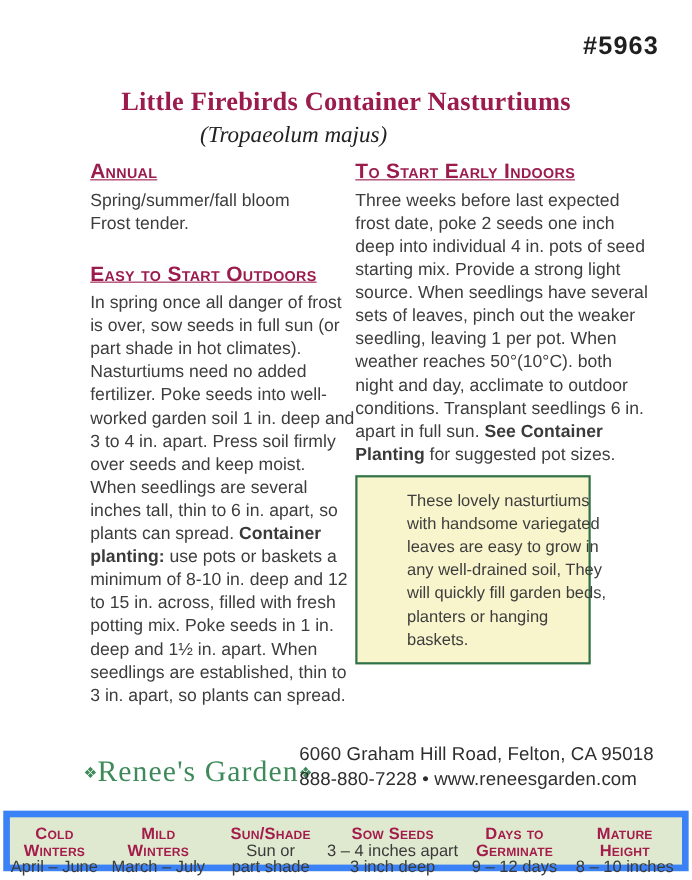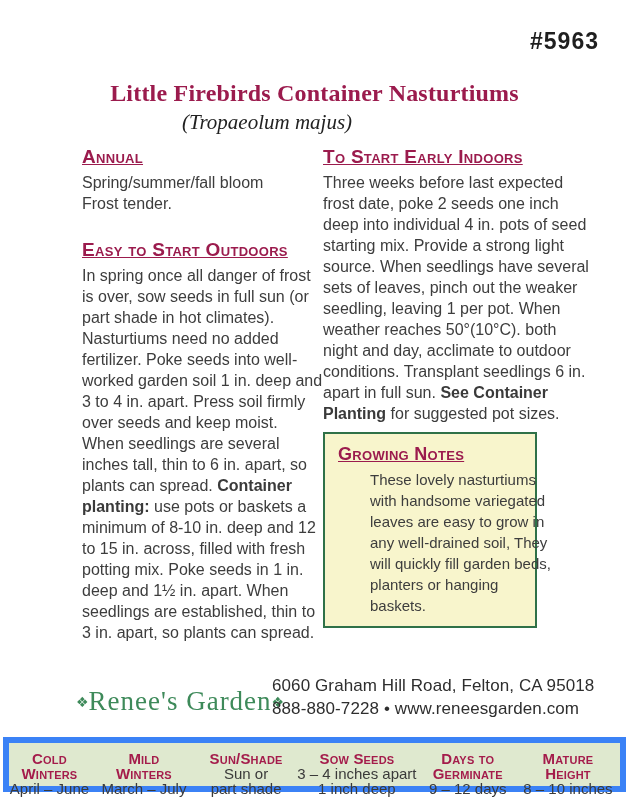--- a/index.html
+++ b/index.html
@@ -72,21 +72,20 @@
 
       <h2 class="sec mt">Easy to Start Outdoors</h2>
       <p class="body"><span>In spring once all danger of frost is over, sow seeds in full sun (or part shade in hot climates). Nasturtiums need no added fertilizer. Poke seeds into well-worked garden soil 1 in. deep and 3 to 4 in. apart. Press soil firmly over seeds and keep moist. When seedlings are several inches tall, thin to 6 in. apart, so plants can spread. </span><strong>Container planting:</strong><span> use pots or baskets a minimum of 8-10 in. deep and 12 to 15 in. across, filled with fresh potting mix. Poke seeds in 1 in. deep and 1½ in. apart. When seedlings are established, thin to 3 in. apart, so plants can spread.</span></p>
     </div>
 
     <div class="col-right">
       <h2 class="sec">To Start Early Indoors</h2>
       <p class="body"><span>Three weeks before last expected frost date, poke 2 seeds one inch deep into individual 4 in. pots of seed starting mix. Provide a strong light source. When seedlings have several sets of leaves, pinch out the weaker seedling, leaving 1 per pot. When weather reaches 50°(10°C). both night and day, acclimate to outdoor conditions. Transplant seedlings 6 in. apart in full sun. </span><strong>See Container Planting</strong><span> for suggested pot sizes.</span></p>
 
       <div class="notes-box">
-        <h2 class="sec">Growing Notes</h2>
         <p class="body">These lovely nasturtiums with handsome variegated leaves are easy to grow in any well-drained soil, They will quickly fill garden beds, planters or hanging baskets.</p>
       </div>
     </div>
 
   </div>
 
   <div class="footer-logo"><span class="orn">❖</span><span>Renee's Garden</span><span class="orn">❖</span></div>
 
   <div class="contact">
     <div>6060 Graham Hill Road, Felton, CA 95018</div>
@@ -109,21 +108,21 @@
     <div class="strip-col c2">
       <div class="strip-h">Sun/Shade</div>
       <div class="strip-h"></div>
       <div class="strip-v">Sun or</div>
       <div class="strip-v">part shade</div>
     </div>
     <div class="strip-col c3">
       <div class="strip-h">Sow Seeds</div>
       <div class="strip-h"></div>
       <div class="strip-v">3 – 4 inches apart</div>
-      <div class="strip-v">1 inch deep</div>
+      <div class="strip-v">3 inch deep</div>
     </div>
     <div class="strip-col c4">
       <div class="strip-h">Days to</div>
       <div class="strip-h">Germinate</div>
       <div class="strip-v">9 – 12 days</div>
       <div class="strip-v"></div>
     </div>
     <div class="strip-col c5">
       <div class="strip-h">Mature</div>
       <div class="strip-h">Height</div>

